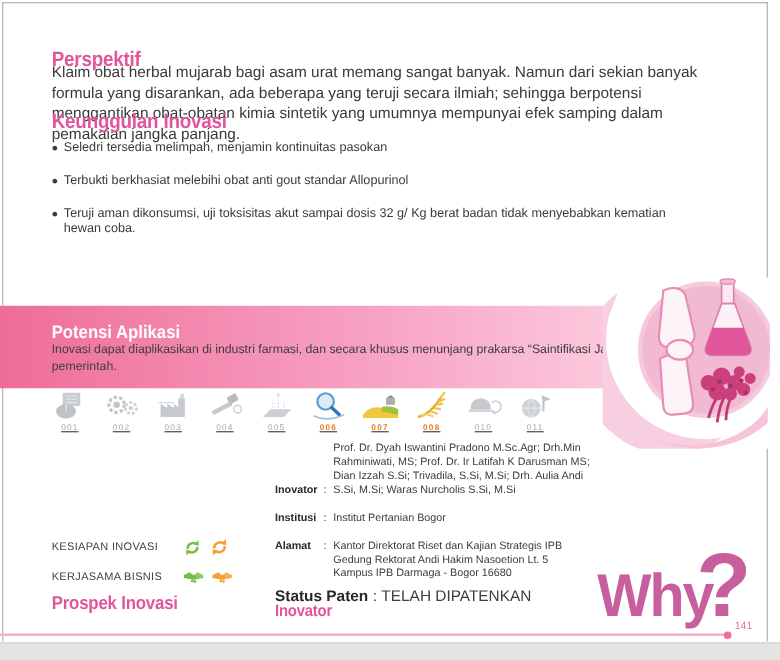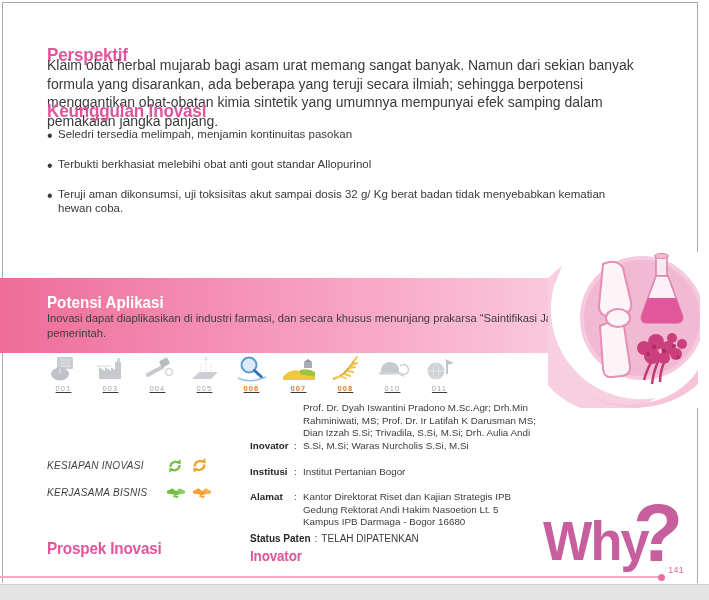--- a/index.html
+++ b/index.html
@@ -42,24 +42,24 @@
   .sector svg{display:block;margin:0 auto;}
   .sector .num{margin-top:2px;font-size:7.5px;letter-spacing:1.1px;color:#a6a6a6;}
   .sector.active .num{color:#ed7b1e;font-weight:bold;}
   
   .info{left:250px;top:402px;width:320px;}
   .inforow{display:grid;grid-template-columns:44px 9px 262px;font-size:9.8px;line-height:1.29;color:#3c3c3c;}
   .inforow .lbl{font-weight:bold;color:#282828;}
   .inforow.bottom{align-items:end;}
   .inforow.top{align-items:start;}
   .lines{white-space:pre-line;}
-  .statusrow{display:flex;gap:4px;font-size:10px;color:#3c3c3c;}
+  .statusrow{display:flex;gap:4px;font-size:14px;color:#3c3c3c;}
   .statusrow .lbl{font-weight:bold;color:#282828;}
   
-  .prospek{left:47px;top:452px;width:230px;font-style:italic;}
+  .prospek{left:47px;top:484px;width:230px;}
   .prow{height:27px;display:flex;align-items:center;}
   .prow .plbl{width:120px;font-size:10px;letter-spacing:.3px;color:#3f3f3f;}
   .prow svg{margin-right:8px;}
   
   .why-word{left:543px;top:514px;font-size:55px;font-weight:bold;color:#c75f9f;line-height:1;letter-spacing:-2px;transform:scaleX(.95);transform-origin:left top;}
   .why-mark{left:633px;top:492px;font-size:82px;font-weight:bold;color:#c75f9f;line-height:1;}
   
   .footline{left:0;top:576px;width:660px;height:1.5px;background:#f3a8c6;}
   .footdot{left:658px;top:573.5px;width:7px;height:7px;border-radius:50%;background:#ee6f9f;}
   .pagenum{left:668px;top:564px;font-size:9.5px;color:#e46ba1;}
@@ -144,20 +144,29 @@
     <svg width="34" height="26" viewBox="0 0 34 26">
       <rect x="10" y="1" width="16" height="12" rx="1" fill="#c9ccd1"></rect>
       <path d="M13 4h10M13 7h10M13 10h10" stroke="#e6e8ea" stroke-width="1"></path>
       <ellipse cx="13" cy="18" rx="9" ry="6.5" fill="#bfc3c8"></ellipse>
       <path d="M13 12v6" stroke="#e6e8ea" stroke-width="1"></path>
     </svg>
     <div class="num">001</div>
   </div>
   <div class="sector">
     <svg width="34" height="26" viewBox="0 0 34 26">
+      <circle cx="12" cy="12" r="7" fill="none" stroke="#c3c6cb" stroke-width="3" stroke-dasharray="3 2"></circle>
+      <circle cx="12" cy="12" r="3" fill="#c3c6cb"></circle>
+      <circle cx="25" cy="15" r="5" fill="none" stroke="#ced1d5" stroke-width="2.5" stroke-dasharray="2.5 1.8"></circle>
+      <circle cx="25" cy="15" r="2" fill="#ced1d5"></circle>
+    </svg>
+    <div class="num">002</div>
+  </div>
+  <div class="sector">
+    <svg width="34" height="26" viewBox="0 0 34 26">
       <rect x="23" y="2" width="3" height="8" fill="#d2d5d9"></rect>
       <path d="M5 23V11l6 4v-4l6 4v-4l4 3V6h6v17z" fill="#c6c9ce"></path>
       <path d="M3 10h14" stroke="#d6d9dc" stroke-width="1"></path>
     </svg>
     <div class="num">003</div>
   </div>
   <div class="sector">
     <svg width="34" height="26" viewBox="0 0 34 26">
       <rect x="4" y="13" width="20" height="4" rx="1.5" transform="rotate(-28 14 15)" fill="#c6c9ce"></rect>
       <rect x="19" y="3" width="9" height="7" rx="1" transform="rotate(-28 23.5 6.5)" fill="#b8bcc1"></rect>

